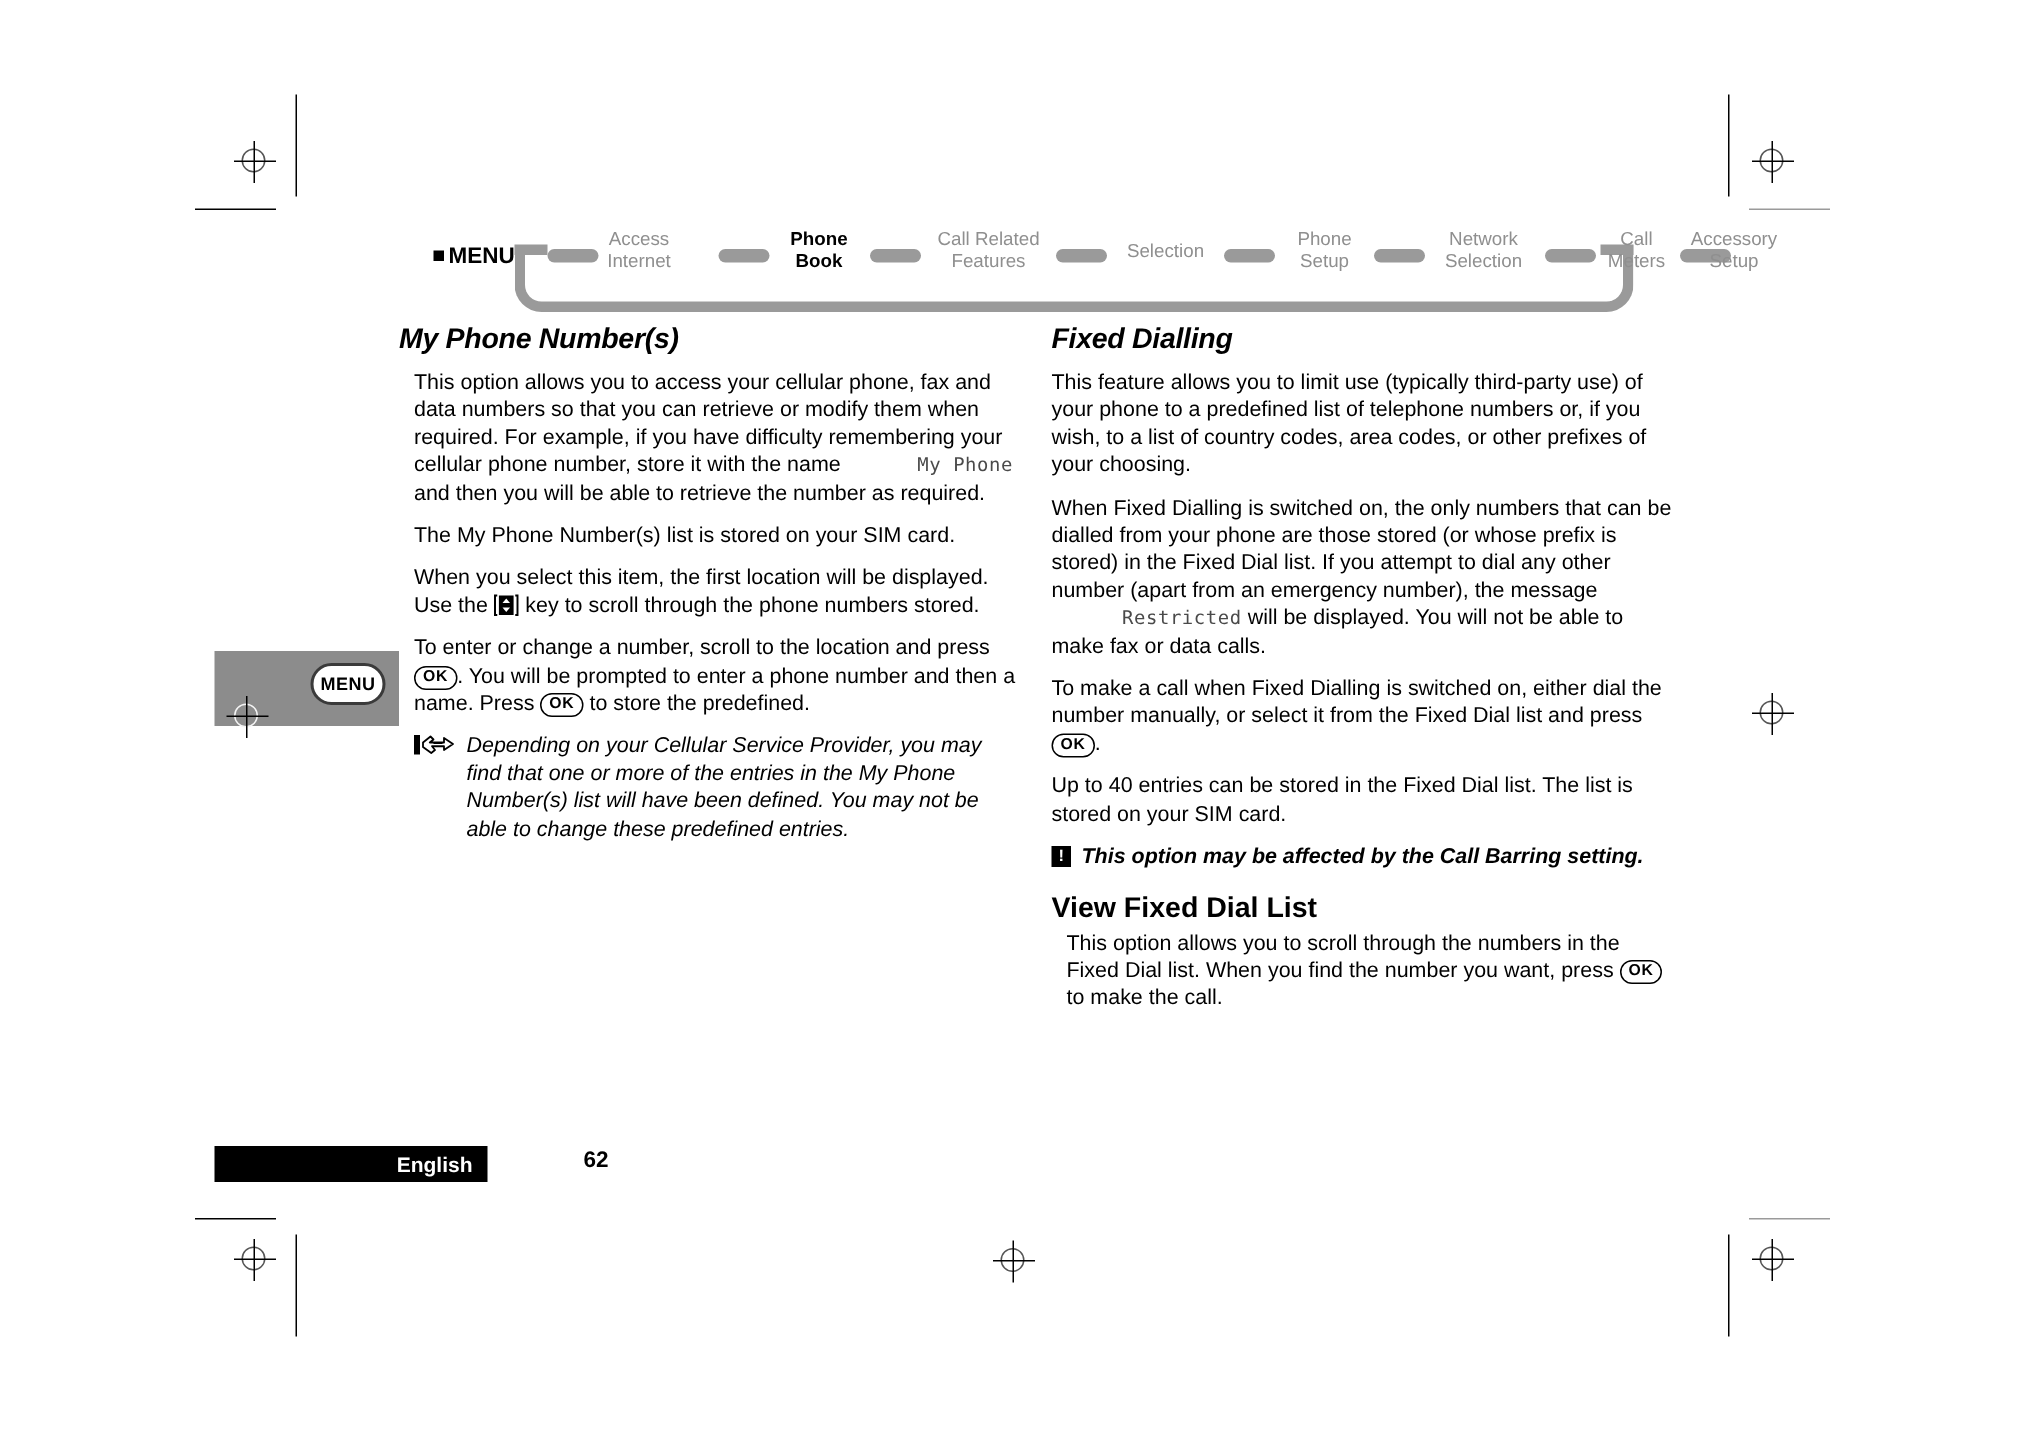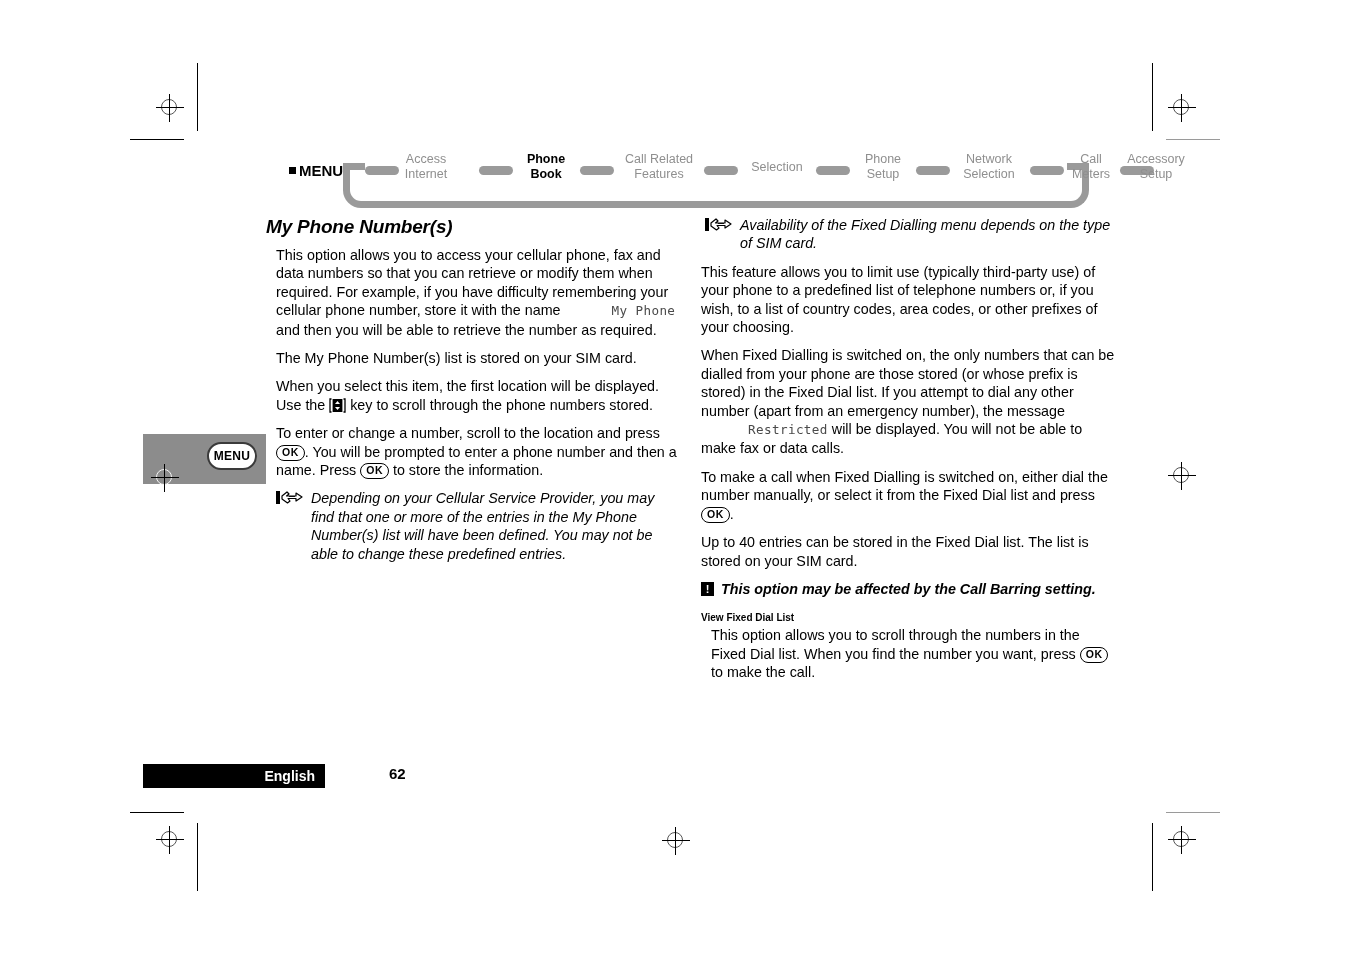--- a/index.html
+++ b/index.html
@@ -147,21 +147,21 @@
 
   h1.section {
     margin: 0 0 8px 0;
     font-size: 19px;
     font-style: italic;
     font-weight: bold;
     letter-spacing: -0.2px;
   }
   h2.sub {
     margin: 14px 0 3px 0;
-    font-size: 10px;
+    font-size: 19px;
     font-weight: bold;
   }
   p {
     margin: 0 0 10px 0;
     font-size: 14.3px;
     line-height: 18.4px;
   }
   .col-left p, .col-right p.indent { margin-left: 10px; }
   .col-right p { margin-left: 0; }
   .col-left h1.section, .col-right h1.section { margin-left: 0; }
@@ -391,45 +391,37 @@
     <span>When you select this item, the first location will be displayed. Use the </span><span class="scroll-key"><svg width="17" height="15" viewBox="0 0 17 15">
           <path d="M2.5 1 L1 1 L1 14 L2.5 14" fill="none" stroke="#000" stroke-width="1.3"></path>
           <path d="M14.5 1 L16 1 L16 14 L14.5 14" fill="none" stroke="#000" stroke-width="1.3"></path>
           <rect x="3.6" y="1" width="9.8" height="13" fill="#000"></rect>
           <polygon points="8.5,3 11,6 6,6" fill="#fff"></polygon>
           <polygon points="8.5,12 11,9 6,9" fill="#fff"></polygon>
         </svg></span><span> key to scroll through the phone numbers stored.</span>
   </p>
 
   <p>
-    <span>To enter or change a number, scroll to the location and press </span><span class="ok-key">OK</span><span>. You will be prompted to enter a phone number and then a name. Press </span><span class="ok-key">OK</span><span> to store the information.</span>
+    <span>To enter or change a number, scroll to the location and press </span><span class="ok-key">OK</span><span>. You will be prompted to enter a phone number and then a name. Press </span><span class="ok-key">OK</span><span> to store the predefined.</span>
   </p>
 
   <p class="note">
     <span class="hand-icon">
         <svg width="31" height="16" viewBox="0 0 31 16">
           <rect x="0" y="1" width="4" height="13" fill="#000"></rect>
           <path d="M6 6 L11 2 L13 4 L10.5 6 L20 6 L20 3 L26 7 L20 11 L20 8.5 L12 8.5 L14 11 L11.5 13 L6 9 Z" fill="none" stroke="#000" stroke-width="1.2" stroke-linejoin="round"></path>
           <path d="M13 6.5 L19 6.5" stroke="#000" stroke-width="0.9"></path>
         </svg>
       </span><span>Depending on your Cellular Service Provider, you may find that one or more of the entries in the My Phone Number(s) list will have been defined. You may not be able to change these predefined entries.</span>
   </p>
 </div>
 
 <div class="col col-right">
-
-  <p class="note">
-    <span class="hand-icon">
-        <svg width="31" height="16" viewBox="0 0 31 16">
-          <rect x="0" y="1" width="4" height="13" fill="#000"></rect>
-          <path d="M6 6 L11 2 L13 4 L10.5 6 L20 6 L20 3 L26 7 L20 11 L20 8.5 L12 8.5 L14 11 L11.5 13 L6 9 Z" fill="none" stroke="#000" stroke-width="1.2" stroke-linejoin="round"></path>
-          <path d="M13 6.5 L19 6.5" stroke="#000" stroke-width="0.9"></path>
-        </svg>
-      </span><span>Availability of the Fixed Dialling menu depends on the type of SIM card.</span>
-  </p>
+  <h1 class="section">Fixed Dialling</h1>
+
 
   <p>This feature allows you to limit use (typically third-party use) of your phone to a predefined list of telephone numbers or, if you wish, to a list of country codes, area codes, or other prefixes of your choosing.</p>
 
   <p>
     <span>When Fixed Dialling is switched on, the only numbers that can be dialled from your phone are those stored (or whose prefix is stored) in the Fixed Dial list. If you attempt to dial any other number (apart from an emergency number), the message </span><span class="lcd">Restricted</span><span> will be displayed. You will not be able to make fax or data calls.</span>
   </p>
 
   <p>
     <span>To make a call when Fixed Dialling is switched on, either dial the number manually, or select it from the Fixed Dial list and press </span><span class="ok-key">OK</span><span>.</span>
   </p>

